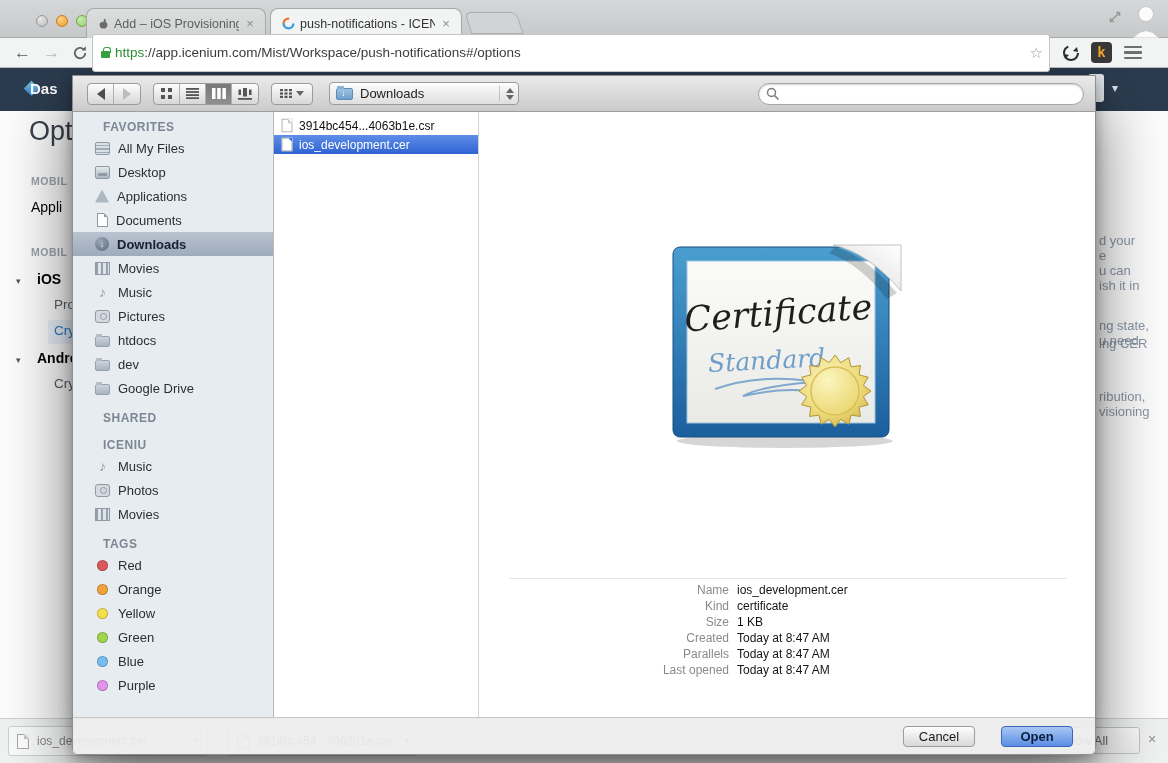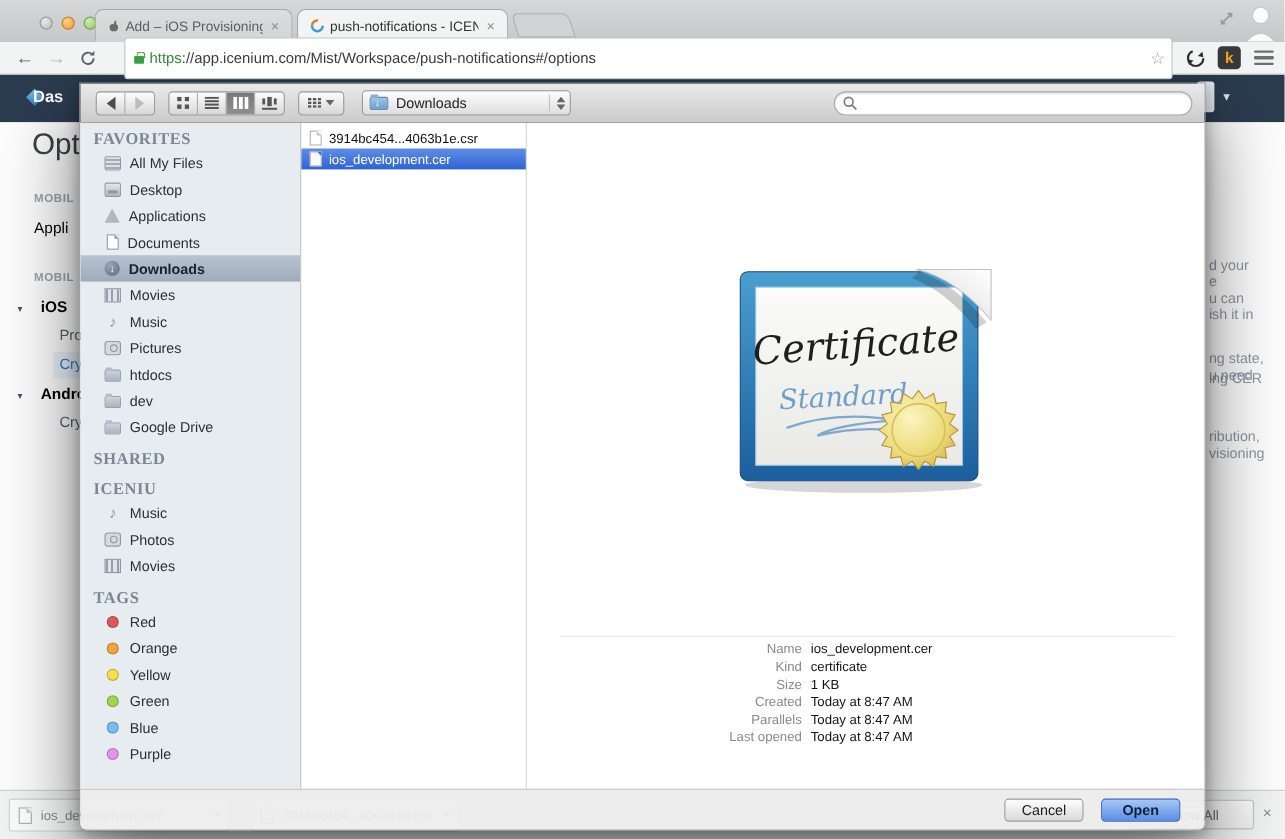--- a/index.html
+++ b/index.html
@@ -21,21 +21,21 @@
   .t-close{color:#8c8d8e;font-size:13px;width:14px;text-align:center;cursor:default;}
   .newtab{position:absolute;left:468px;top:12px;width:52px;height:22px;background:#d2d3d4;border:1px solid #adaeaf;border-radius:6px 6px 0 0;transform:skewX(18deg);}
   .expand-ic{position:absolute;right:46px;top:10px;}
   .avatar{position:absolute;right:6px;top:2px;}
 
   .btoolbar{position:absolute;left:0;top:38px;width:100%;height:30px;background:#f2f3f3;border-bottom:1px solid #b4b5b6;z-index:30;display:flex;align-items:center;}
   .nav-ar{font-size:17px;font-weight:bold;margin-left:14px;}
   .nav-ar.back{color:#595a5b;}
   .nav-ar.fwd{color:#b7b8b9;margin-left:12px;}
   .reload{margin-left:12px;display:flex;}
-  .urlbar{margin-left:25px;width:958px;height:21px;background:#fff;border:1px solid #c2c3c4;border-radius:3px;display:flex;align-items:center;padding:18px 6px;font-size:13.5px;}
+  .urlbar{margin-left:4px;width:958px;height:21px;background:#fff;border:1px solid #c2c3c4;border-radius:3px;display:flex;align-items:center;padding:18px 6px;font-size:13.5px;}
   .padlock{width:9px;height:7px;background:#35a042;border-radius:1px;position:relative;margin:3px 5px 0 2px;}
   .padlock::before{content:"";position:absolute;left:1.5px;top:-4px;width:6px;height:5px;border:1.5px solid #35a042;border-bottom:none;border-radius:3px 3px 0 0;}
   .u-scheme{color:#2c8a33;}
   .u-rest{color:#3b3b3b;white-space:nowrap;overflow:hidden;flex:1;}
   .u-star{color:#9b9c9d;font-size:15px;margin-left:4px;}
   .ext-sync{margin-left:12px;display:flex;}
   .ext-k{margin-left:11px;width:21px;height:21px;background:#383838;border-radius:4px;color:#f5a623;font-weight:bold;font-size:14px;text-align:center;line-height:21px;}
   .menu-burger{margin-left:12px;margin-right:10px;display:flex;flex-direction:column;gap:3px;}
   .menu-burger i{display:block;width:18px;height:2.5px;background:#6e6f70;border-radius:1px;}
 
@@ -79,21 +79,21 @@
   .loc-folder::after{content:"↓";position:absolute;left:4px;top:-1px;font-size:9px;color:#fff;font-weight:bold;}
   .loc-label{flex:1;}
   .stepper{display:flex;flex-direction:column;gap:2px;align-items:center;padding-left:6px;border-left:1px solid #c2c2c2;height:15px;justify-content:center;}
   .stp{width:0;height:0;border-left:4px solid transparent;border-right:4px solid transparent;}
   .stp.up{border-bottom:5px solid #666;}
   .stp.dn{border-top:5px solid #666;}
   .srch{margin-left:auto;margin-right:11px;width:326px;height:22px;border:1px solid #a6a6a6;border-radius:12px;background:#fff;box-shadow:inset 0 1px 2px rgba(0,0,0,.18);display:flex;align-items:center;padding-left:7px;}
 
   .d-body{flex:1;display:flex;min-height:0;}
   .sb{width:201px;background:#e7ecf1;border-right:1px solid #b9b9b9;padding-top:6px;overflow:hidden;flex:none;}
-  .sb-hdr{height:18px;line-height:18px;padding-left:12px;font-size:15px;font-weight:bold;color:#7b8794;letter-spacing:.5px;font-family:Liberation Serif, serif;}
+  .sb-hdr{height:18px;line-height:18px;padding-left:30px;font-size:12px;font-weight:bold;color:#7b8794;letter-spacing:.5px;}
   .sb-hdr.gap{margin-top:9px;}
   .sb-item{height:24px;display:flex;align-items:center;padding-left:22px;font-size:13px;color:#2b2f35;}
   .sb-item.sel{background:linear-gradient(#b9c3d0,#9dabbc);font-weight:bold;color:#17222f;}
   .sbi{width:15px;height:13px;display:inline-block;margin-right:8px;flex:none;position:relative;}
   .i-allfiles{border:1px solid #8f9aa6;border-radius:2px;background:repeating-linear-gradient(#dbe1e7 0 2px,#9fabb7 2px 3.5px);}
   .i-desktop{border:1px solid #8f9aa6;border-radius:2px;background:linear-gradient(#e3e8ed,#aeb8c2);}
   .i-desktop::after{content:"";position:absolute;left:2px;bottom:2px;right:2px;height:3px;background:#8f9aa6;border-radius:1px;}
   .i-apps{background:#aeb8c3;clip-path:polygon(50% 0,100% 100%,0 100%);width:14px;}
   .i-doc{width:11px;height:14px;background:#fff;border:1px solid #8f9aa6;margin-left:2px;}
   .i-doc::after{content:"";position:absolute;top:-1px;right:-1px;border-style:solid;border-width:0 4px 4px 0;border-color:transparent #e7ecf1 #8f9aa6 transparent;}
@@ -114,21 +114,21 @@
   .frow.sel .fdoc::after{border-color:transparent #4077dd #fff transparent;}
 
   .preview{flex:1;background:#fff;position:relative;}
   .cert{position:absolute;left:50%;top:127px;transform:translateX(-50%);}
   .pv-div{position:absolute;left:30px;right:28px;top:466px;height:1px;background:#e6e6e6;}
   .pv-rows{position:absolute;left:0;right:0;top:470px;}
   .pv-row{display:flex;font-size:12px;height:16px;line-height:16px;}
   .pv-lab{width:250px;text-align:right;color:#8a8a8a;flex:none;}
   .pv-val{margin-left:8px;color:#151515;}
 
-  .d-footer{height:37px;flex:none;background:rgba(237,237,237,.93);border-top:1px solid #c6c6c6;position:relative;display:flex;align-items:center;justify-content:flex-end;padding-right:22px;gap:16px;}
+  .d-footer{height:37px;flex:none;background:rgba(237,237,237,.93);border-top:1px solid #c6c6c6;position:relative;display:flex;align-items:center;justify-content:flex-end;padding-right:22px;gap:26px;}
   .btn{height:21px;min-width:72px;border-radius:4px;border:1px solid #9b9b9b;background:linear-gradient(#fefefe,#d8d8d8);font-size:13px;color:#1a1a1a;text-align:center;line-height:19px;padding:0 12px;}
   .btn.primary{border-color:#3a66be;background:linear-gradient(#a9c7f3,#5a8de5);color:#0d1f3c;font-weight:bold;}
 
   svg{display:block;}
 </style>
 </head>
 <body>
 
 <div class="screen">
 

